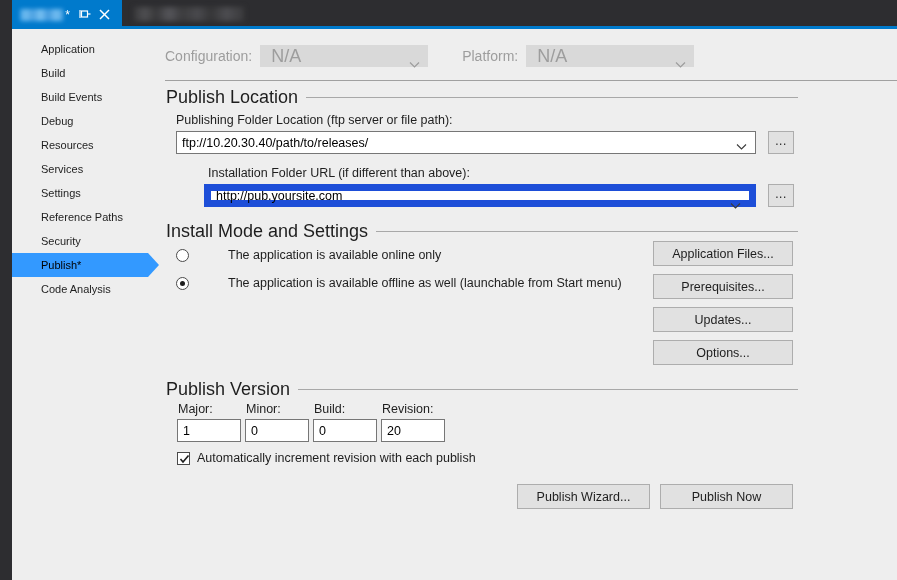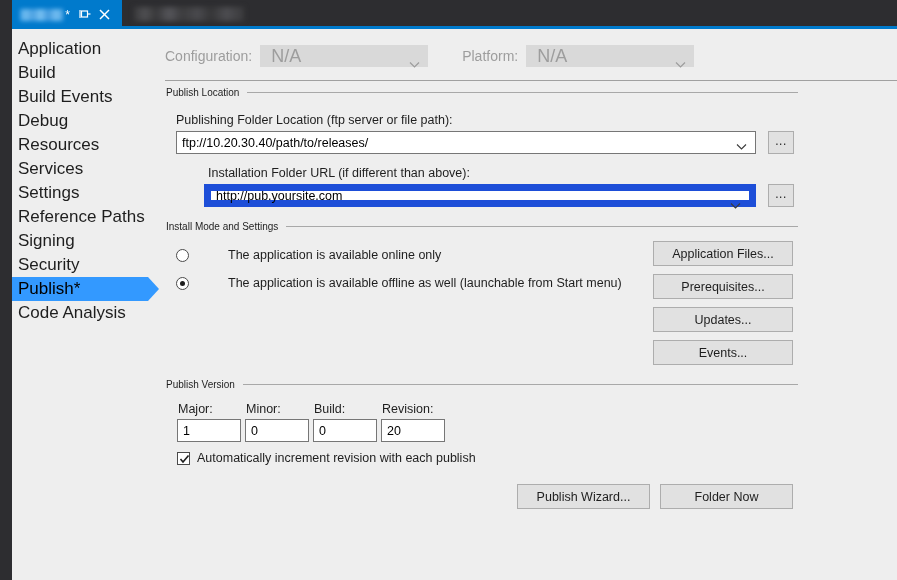--- a/index.html
+++ b/index.html
@@ -61,22 +61,22 @@
 
   
   .sidebar {
     position: absolute; left: 12px; top: 29px; width: 148px; height: 551px;
     background: #eeeeee;
     padding-top: 8px;
   }
   .side-item {
     position: relative;
     height: 24px; line-height: 24px;
-    padding-left: 6px;
-    font-size: 17px;
+    padding-left: 29px;
+    font-size: 11px;
     color: #1e1e1e;
     white-space: nowrap;
     cursor: default;
   }
   .side-item.selected {
     background: #3399ff;
     color: #000000;
     width: 136px;
   }
   .side-item.selected::after {
@@ -111,21 +111,21 @@
 
   .hr-top {
     position: absolute; left: 5px; top: 51px; width: 732px; height: 1px;
     background: #a0a0a0;
   }
 
   
   .group-head {
     position: absolute; display: flex; align-items: center; white-space: nowrap;
   }
-  .group-head .gtext { font-size: 10px; color: #1e1e1e; margin-right: 8px; }
+  .group-head .gtext { font-size: 18px; color: #1e1e1e; margin-right: 8px; }
   .group-head .gline { height: 1px; background: #a8a8a8; }
 
   .lbl { position: absolute; font-size: 12.5px; color: #1e1e1e; white-space: nowrap; }
 
   
   .combo {
     position: absolute; height: 23px;
     background: #ffffff;
     border: 1px solid #767676;
     display: flex; align-items: center;
@@ -210,21 +210,20 @@
 
   <div class="sidebar">
     <div class="side-item">Application</div>
     <div class="side-item">Build</div>
     <div class="side-item">Build Events</div>
     <div class="side-item">Debug</div>
     <div class="side-item">Resources</div>
     <div class="side-item">Services</div>
     <div class="side-item">Settings</div>
     <div class="side-item">Reference Paths</div>
-    <div class="side-item">Signing</div>
     <div class="side-item">Security</div>
     <div class="side-item selected">Publish*</div>
     <div class="side-item">Code Analysis</div>
   </div>
 
   <div class="main">
 
     <div class="config-row">
       <span class="cfg-label">Configuration:</span>
       <span class="cfg-combo">
@@ -285,21 +284,21 @@
       <span class="rtext">The application is available online only</span>
     </div>
     <div class="radio-row" style="left:16px; top:247px;">
       <span class="radio on"></span>
       <span class="rtext">The application is available offline as well (launchable from Start menu)</span>
     </div>
 
     <div class="btn" style="left:493px; top:212px; width:140px; height:25px;">Application Files...</div>
     <div class="btn" style="left:493px; top:245px; width:140px; height:25px;">Prerequisites...</div>
     <div class="btn" style="left:493px; top:278px; width:140px; height:25px;">Updates...</div>
-    <div class="btn" style="left:493px; top:311px; width:140px; height:25px;">Events...</div>
+    <div class="btn" style="left:493px; top:311px; width:140px; height:25px;">Options...</div>
 
     <div class="group-head" style="left:6px; top:350px; width:632px;">
       <span class="gtext">Publish Version</span>
       <span class="gline" style="flex:1;"></span>
     </div>
 
     <div class="lbl" style="left:18px; top:373px;">Major:</div>
     <div class="lbl" style="left:86px; top:373px;">Minor:</div>
     <div class="lbl" style="left:154px; top:373px;">Build:</div>
     <div class="lbl" style="left:222px; top:373px;">Revision:</div>
@@ -312,16 +311,16 @@
     <div class="check-row" style="left:17px; top:422px;">
       <span class="cbox">
         <svg width="11" height="11" viewBox="0 0 11 11">
           <polyline points="1.5,5 4,8 9.5,1.5" fill="none" stroke="#1e1e1e" stroke-width="1.6"></polyline>
         </svg>
       </span>
       <span class="rtext">Automatically increment revision with each publish</span>
     </div>
 
     <div class="btn" style="left:357px; top:455px; width:133px; height:25px;">Publish Wizard...</div>
-    <div class="btn" style="left:500px; top:455px; width:133px; height:25px;">Folder Now</div>
+    <div class="btn" style="left:500px; top:455px; width:133px; height:25px;">Publish Now</div>
 
   </div>
 </div>
 
 </body></html>

